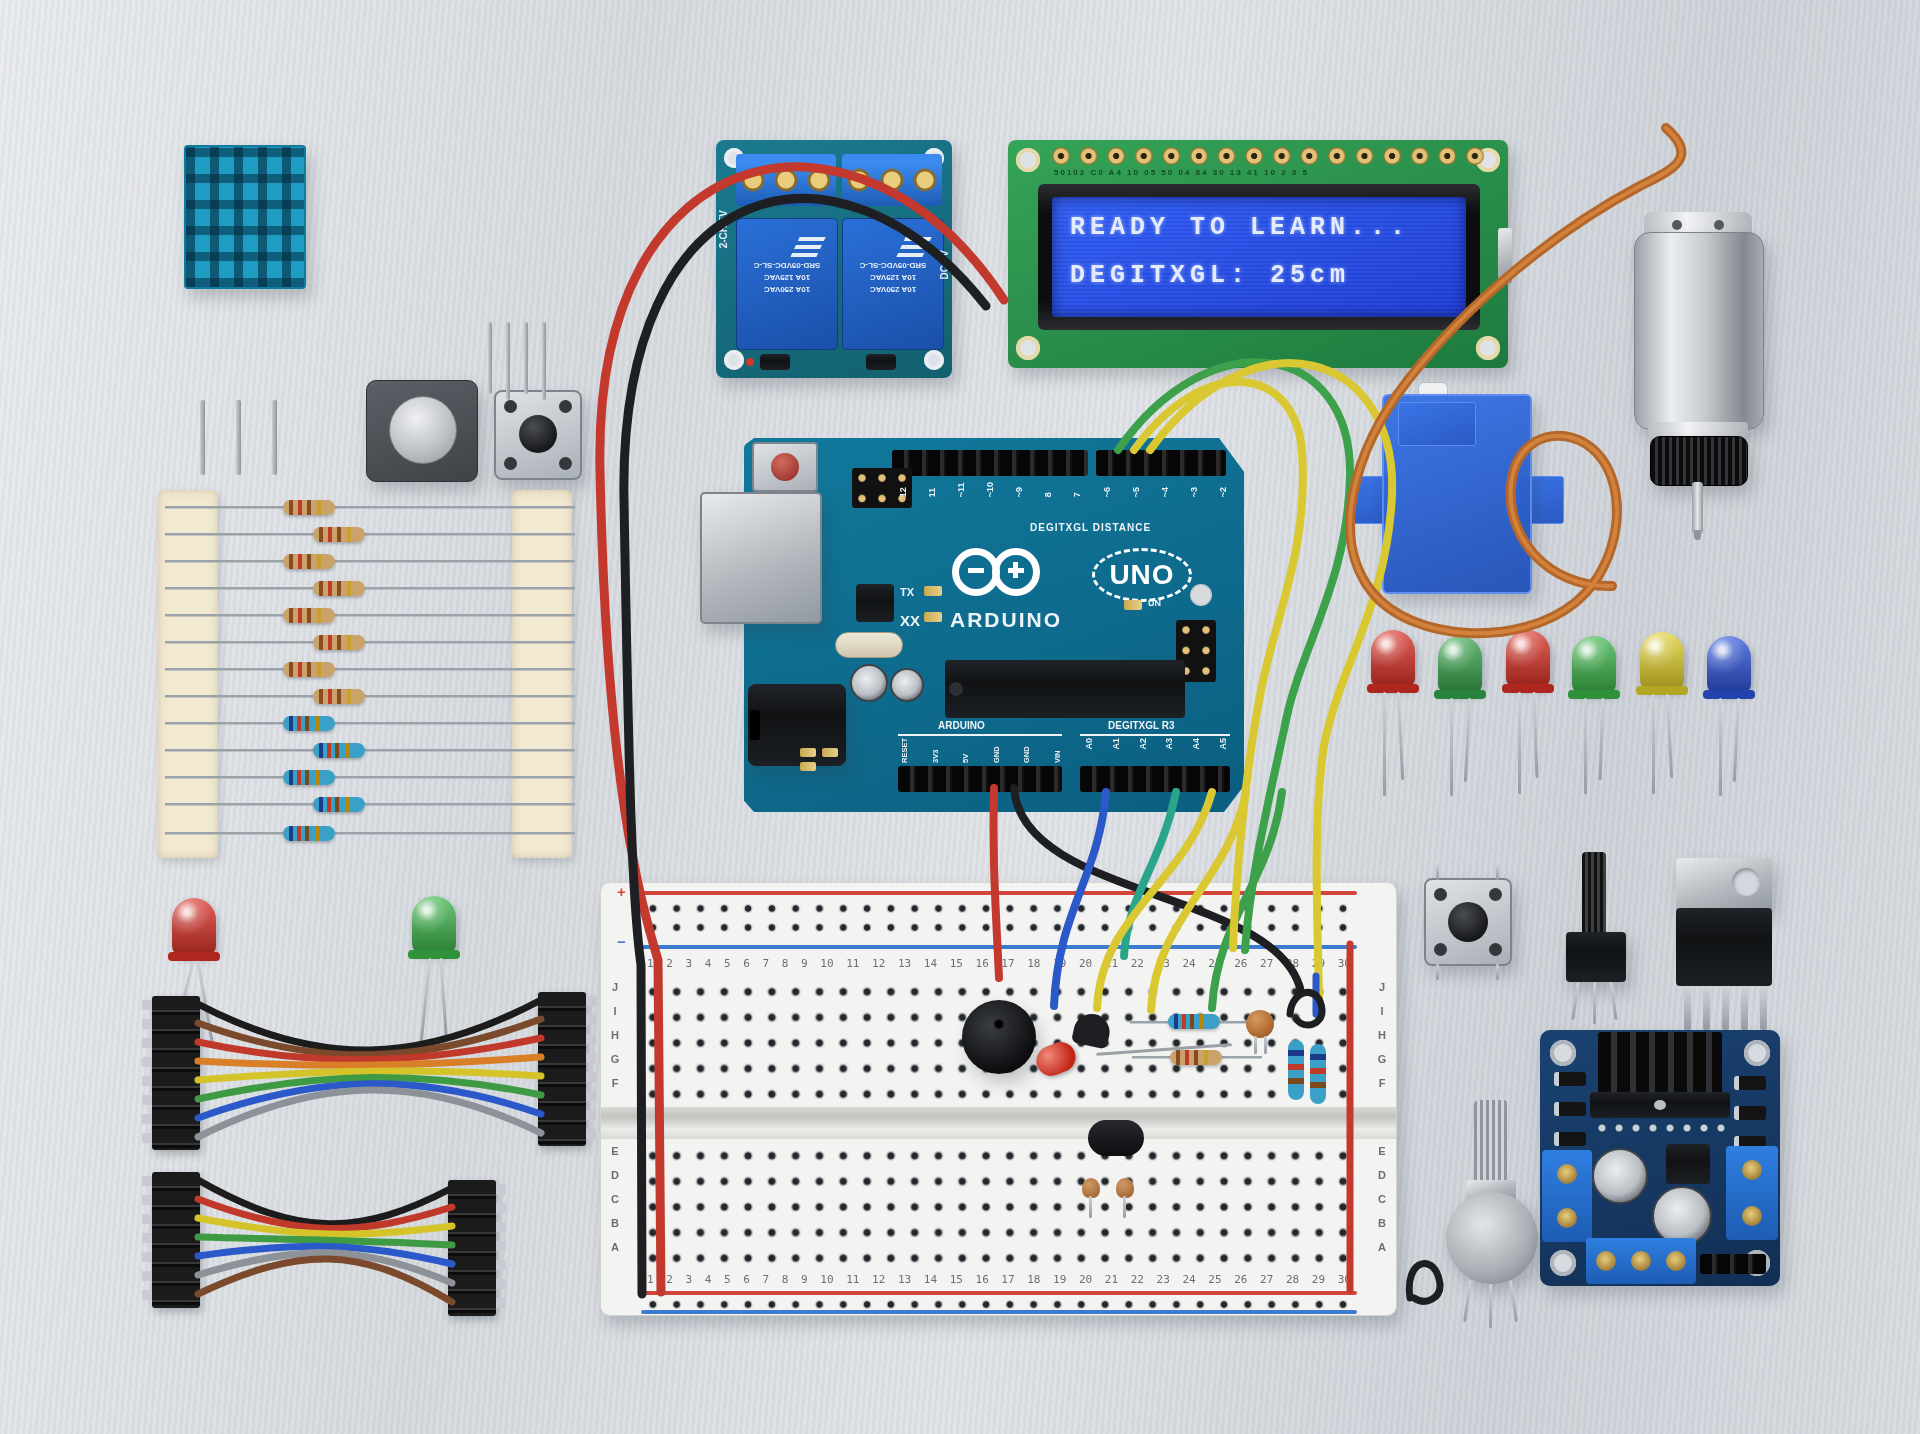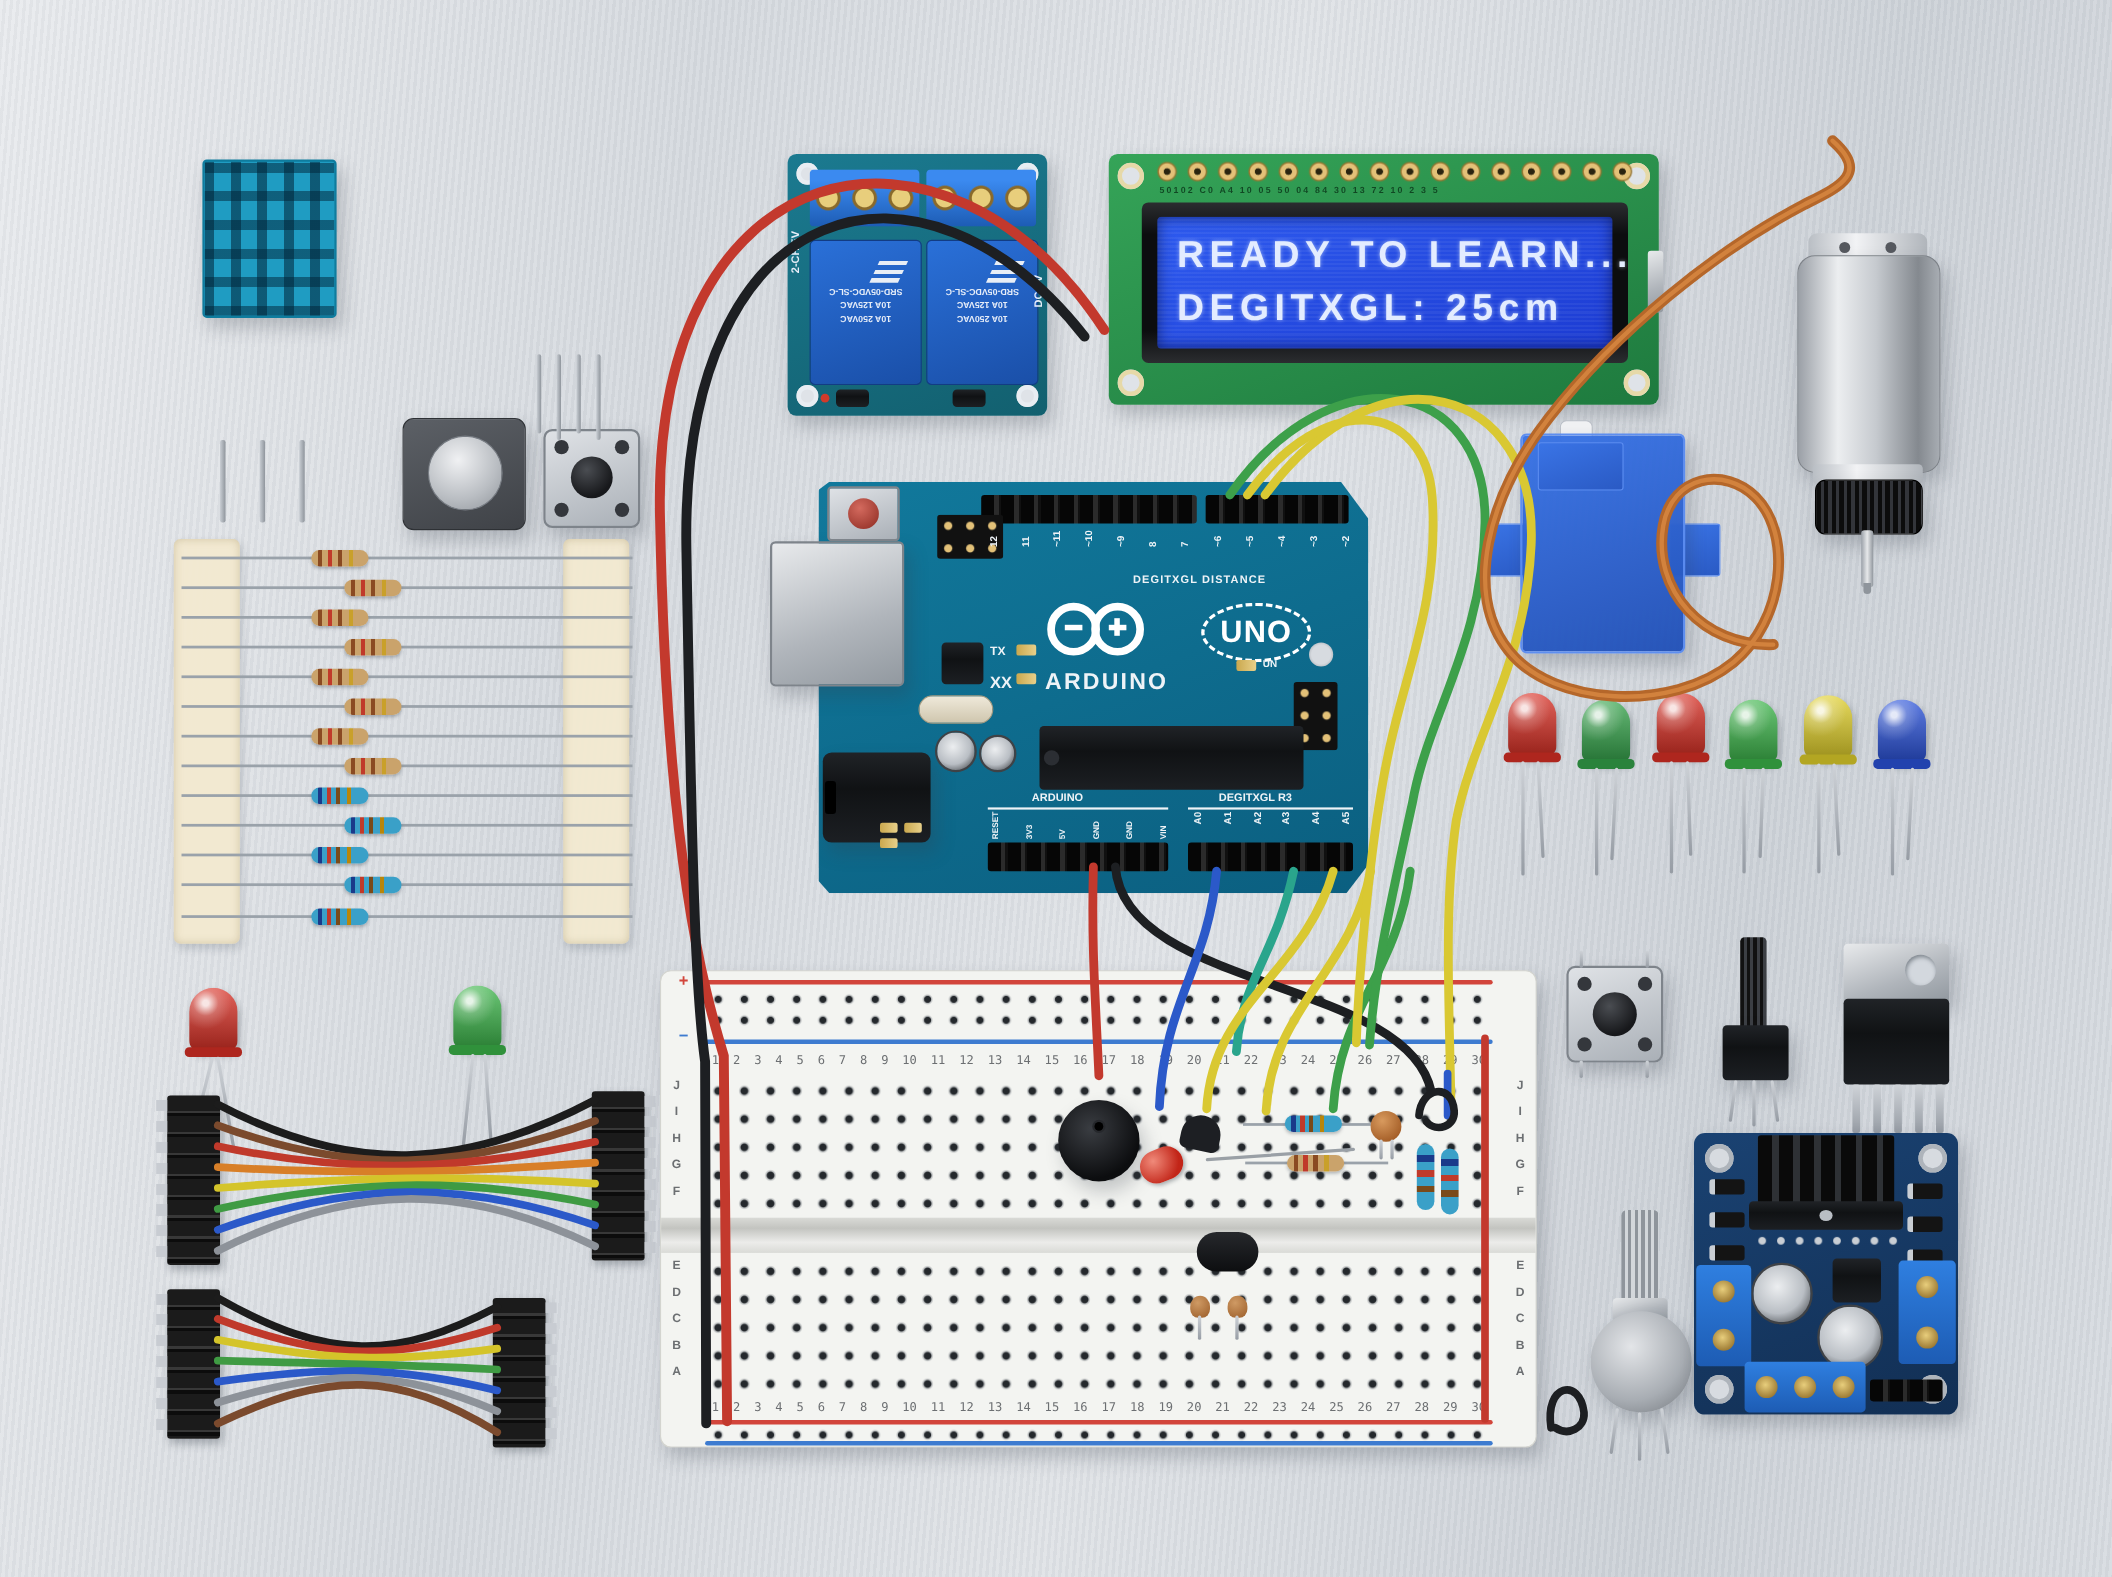--- a/index.html
+++ b/index.html
@@ -48,21 +48,21 @@
   .chev{background:repeating-linear-gradient(180deg,#e8eef6 0 4px,transparent 4px 8px);width:26px;height:20px;transform:skewX(-25deg)}
   .vtxt{writing-mode:vertical-rl;transform:rotate(180deg);font-weight:bold}
 
   
   .lcd-pcb{background:linear-gradient(160deg,#35a458,#1e7a3e);border-radius:8px}
   .lcd-pins{background-image:radial-gradient(circle at 11px 10px,#2a2410 2.8px,#e3c178 3.4px 7px,#97742e 8px,transparent 9.5px);background-size:27.6px 20px;background-repeat:repeat-x}
   .lcd-bezel{background:linear-gradient(180deg,#2b2d30,#0c0d0f 20% 80%,#2b2d30);border-radius:6px}
   .lcd-screen{background:linear-gradient(160deg,#2e5bf0,#1c3bd2);border-radius:4px;
     background-image:repeating-linear-gradient(0deg,rgba(255,255,255,.05) 0 2px,transparent 2px 4px),linear-gradient(160deg,#2e5bf0,#1c3bd2);
     box-shadow:inset 0 0 14px rgba(0,0,25,.55)}
-  .lcd-line{font-family:Liberation Sans, sans-serif;font-weight:bold;font-size:34px;letter-spacing:5px;color:#e3ecff;text-shadow:0 0 4px rgba(220,235,255,.6);white-space:pre}
+  .lcd-line{font-family:Liberation Mono, monospace;font-weight:bold;font-size:25px;letter-spacing:5px;color:#e3ecff;text-shadow:0 0 4px rgba(220,235,255,.6);white-space:pre}
   .lcd-silk{font-size:8px;color:#0c3a1c;letter-spacing:2px;font-weight:bold;opacity:.85;white-space:nowrap}
 
   
   .motor-body{background:linear-gradient(90deg,#9ba0a7,#eceef0 28%,#c6cacf 55%,#84898f 85%,#a7acb2);border-radius:16px;border:1px solid #7d8288}
   .motor-cap{background:linear-gradient(90deg,#b9bec4,#f2f3f5 40%,#b0b5bb);border-radius:8px 8px 4px 4px}
   .wheel{background:repeating-linear-gradient(90deg,#0c0c0c 0 4px,#33353a 4px 7px);border-radius:10px;border:1px solid #000}
   .shaft{background:linear-gradient(90deg,#9aa0a8,#e6e8ea,#8f959c);border-radius:3px}
   .servo-body{background:linear-gradient(160deg,#3a74e6,#2352b8);border:2px solid #5b8cf0;border-radius:6px;opacity:.97}
   .servo-tab{background:linear-gradient(160deg,#3a74e6,#2a5ac4);border:1px solid #5b8cf0;border-radius:3px}
   .servo-label{background:#111;border:2px solid #c9a84e;border-radius:3px;text-align:center;overflow:hidden}
@@ -184,21 +184,21 @@
     <div class="c chip" style="left:150px;top:214px;width:30px;height:16px"></div>
     <div class="c" style="left:30px;top:218px;width:8px;height:8px;border-radius:50%;background:#d13a2a"></div>
   </div>
 
   <div class="c lcd-pcb sh" style="left:1008px;top:140px;width:500px;height:228px">
     <div class="c hole" style="left:8px;top:8px;width:24px;height:24px"></div>
     <div class="c hole" style="right:8px;top:8px;width:24px;height:24px"></div>
     <div class="c hole" style="left:8px;bottom:8px;width:24px;height:24px"></div>
     <div class="c hole" style="right:8px;bottom:8px;width:24px;height:24px"></div>
     <div class="c lcd-pins" style="left:42px;top:6px;width:442px;height:20px"></div>
-    <div class="c lcd-silk" style="left:46px;top:28px">50102 C0 A4 10 05 50 04 84 30 13 72 10 2 3 5</div>
+    <div class="c lcd-silk" style="left:46px;top:28px">50102 C0 A4 10 05 50 04 84 30 13 41 10 2 3 5</div>
     <div class="c lcd-bezel" style="left:30px;top:44px;width:442px;height:146px">
       <div class="c lcd-screen" style="left:14px;top:13px;width:414px;height:120px">
         <div class="c lcd-line" style="left:18px;top:16px">READY TO LEARN...</div>
         <div class="c lcd-line" style="left:18px;top:64px">DEGITXGL: 25cm</div>
       </div>
     </div>
     <div class="c metal" style="right:-4px;top:88px;width:14px;height:56px;border-radius:3px"></div>
   </div>
 
   <div class="c" style="left:1630px;top:212px;width:136px;height:330px">

